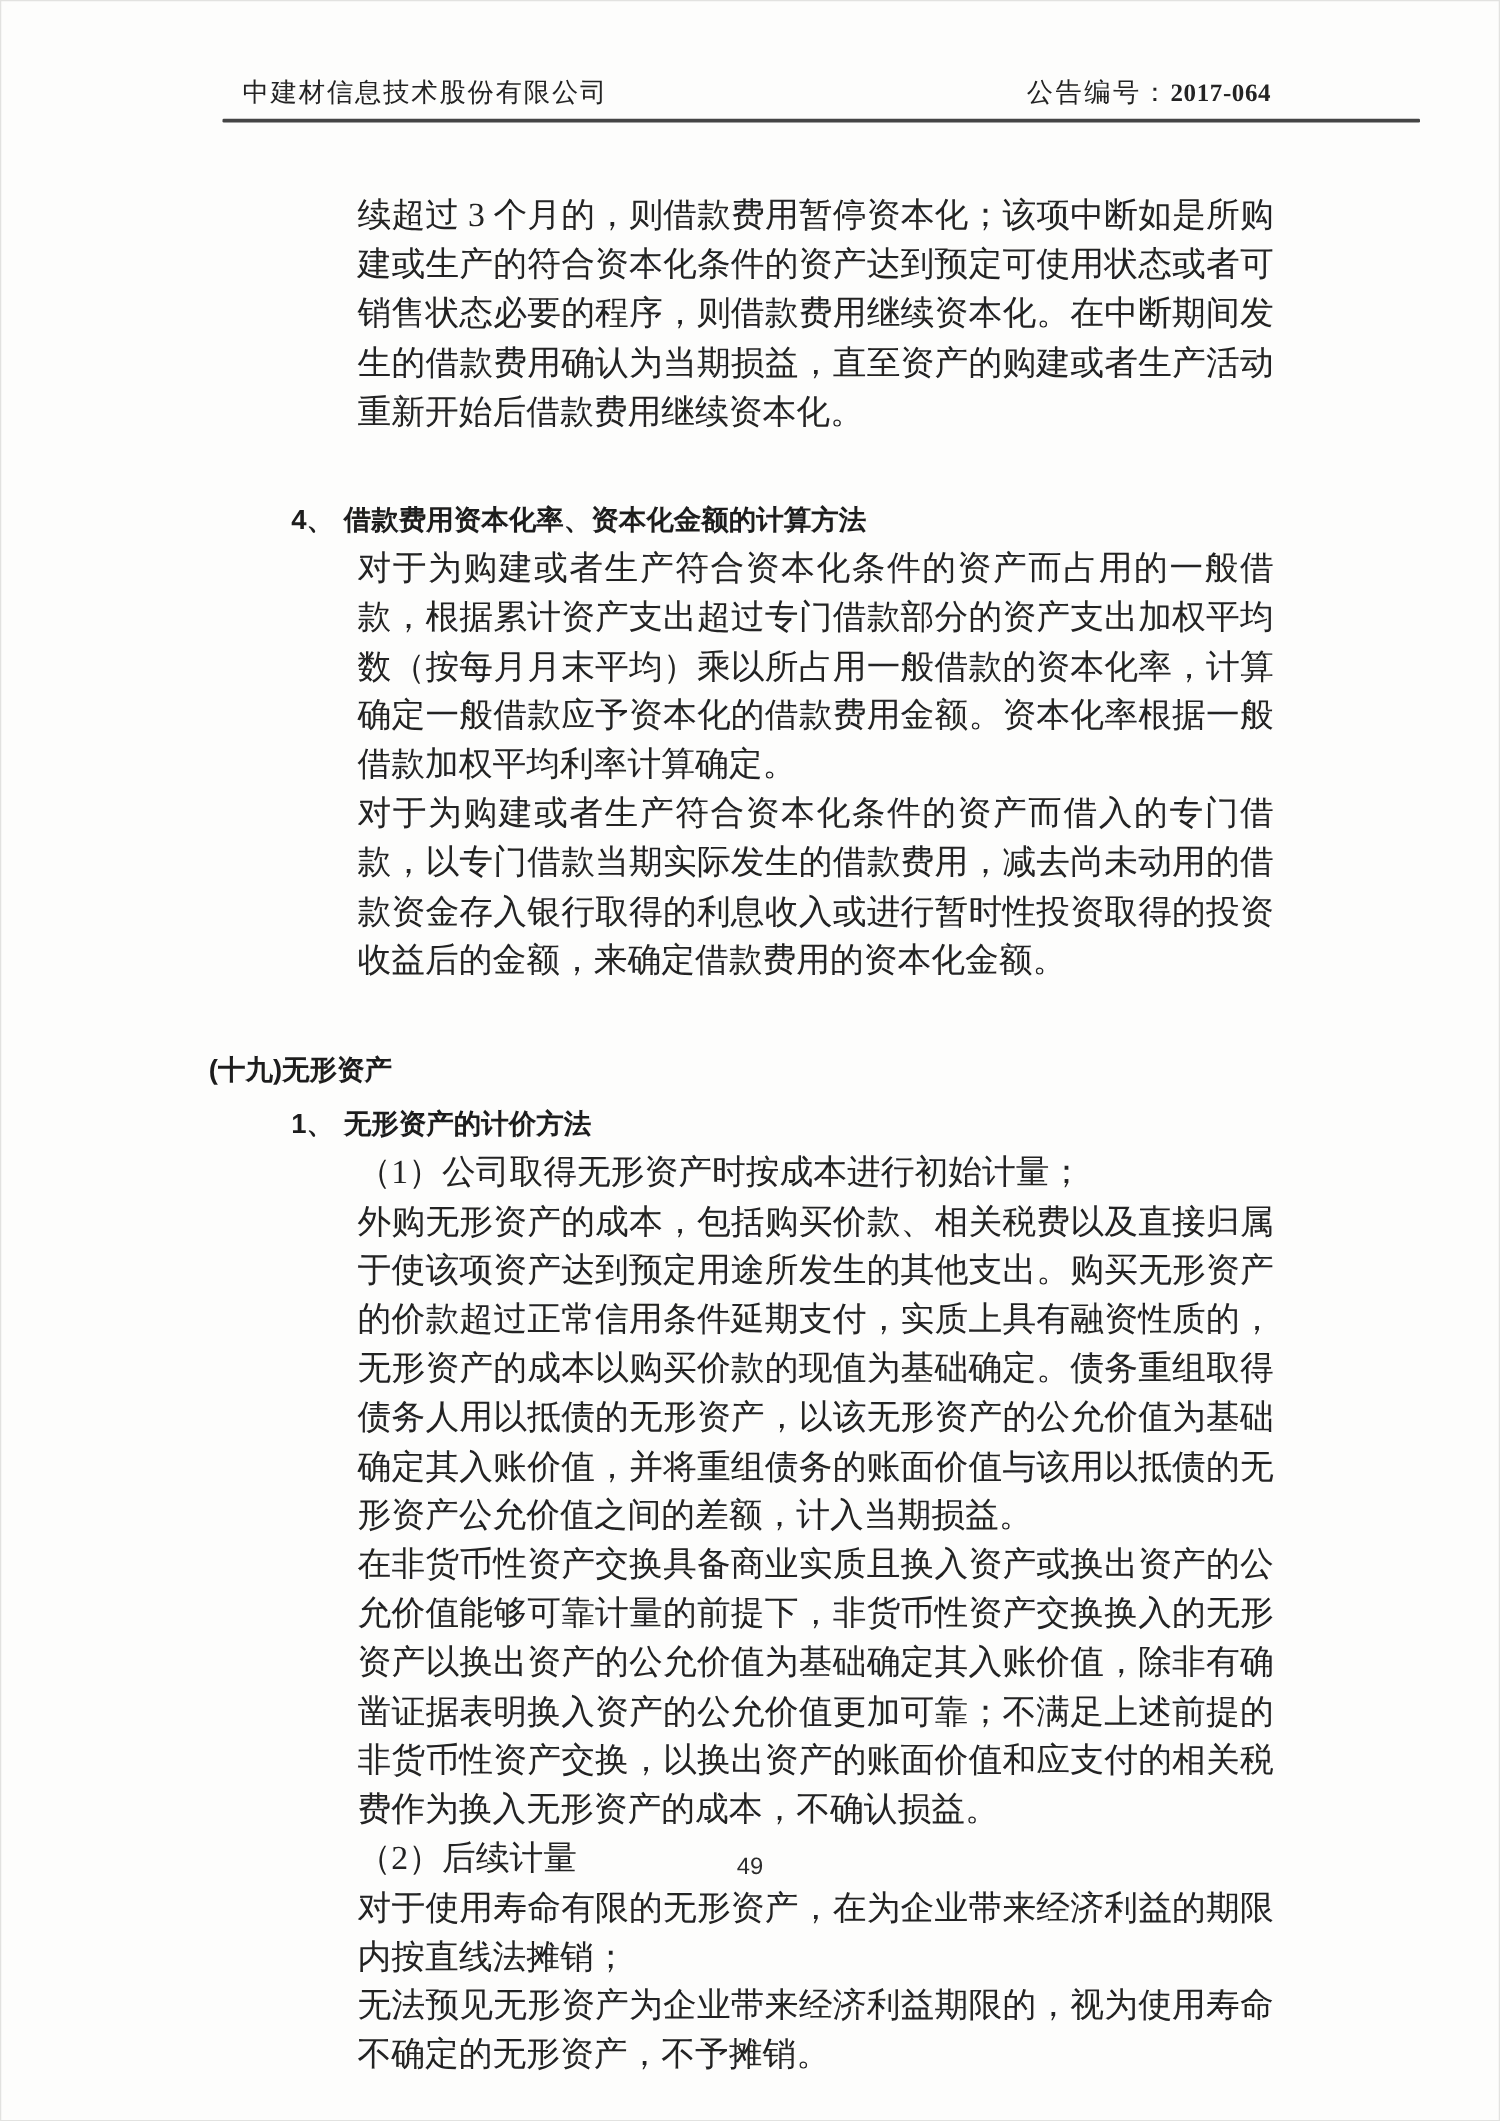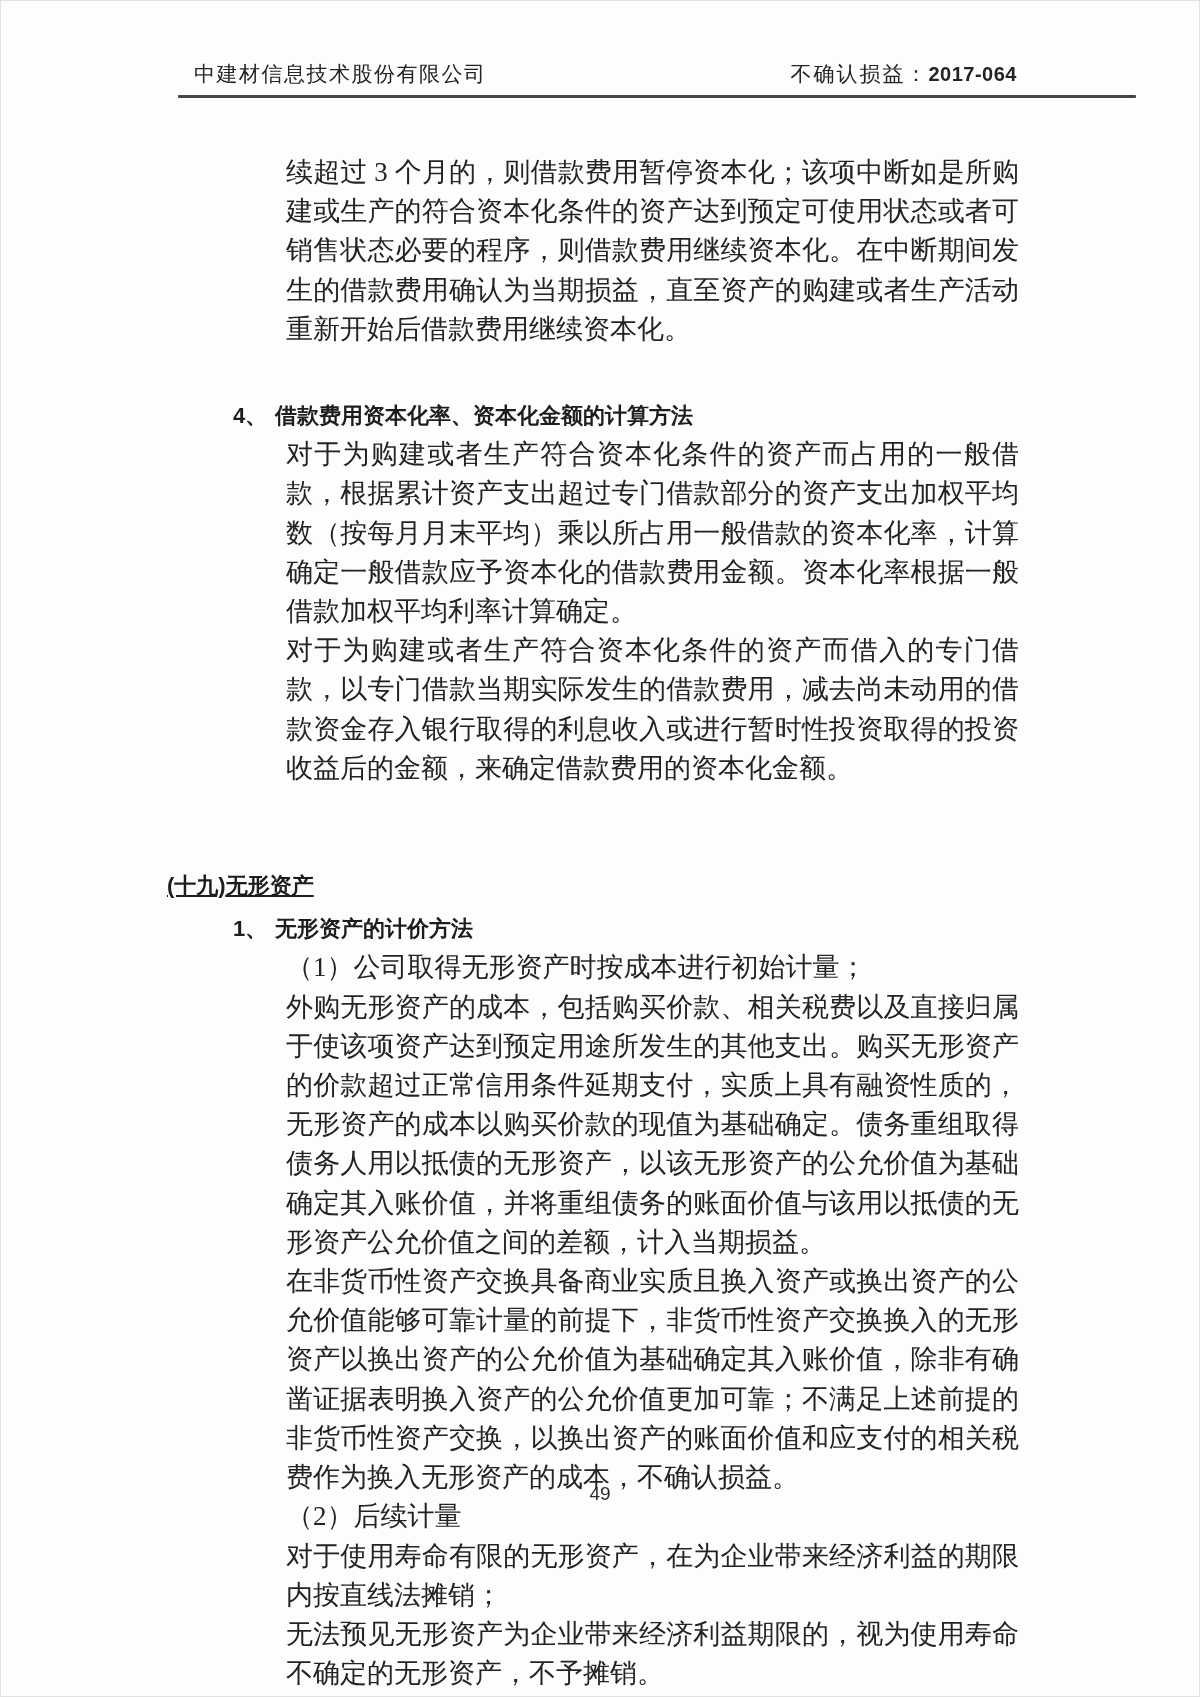--- a/index.html
+++ b/index.html
@@ -17,21 +17,21 @@
   
   .hdr{
     position:absolute;top:60px;left:193px;right:182px;
     display:flex;justify-content:space-between;align-items:baseline;
     font-size:21px;line-height:26px;
   }
   .hdr .company{letter-spacing:1.5px;}
   .hdr .ann{white-space:nowrap;}
   .hdr .ann .lbl{letter-spacing:2px;}
   .hdr .ann .num{
-    font-family:Liberation Sans, sans-serif;
+    font-family:Liberation Serif, serif;
     font-weight:bold;font-size:20px;letter-spacing:.5px;
   }
   .hdr-rule{
     position:absolute;top:94px;left:177px;width:958px;height:3px;
     background:#454545;border-radius:1px;
   }
   
   .content{position:absolute;top:152px;left:0;right:0;}
   .para{
     margin:0 180px 0 285px;
@@ -40,38 +40,38 @@
   }
   .h-row{
     display:flex;
     font-family:"Liberation Sans","DejaVu Sans",sans-serif;
     font-weight:bold;font-size:22px;line-height:39.2px;
     color:#1d1d1d;
   }
   .h-row .h-num{margin-left:232px;min-width:42px;}
   .h-row.lvl19 .h-num{margin-left:166px;min-width:56px;}
   .gap-blank{margin-top:47px;}
-  .gap-19{margin-top:78px;text-decoration:underline;}
+  .gap-19{margin-top:48px;}
   .gap-sub{margin-top:4px;}
   
   .pageno{
     position:absolute;top:1482px;left:0;right:0;
     text-align:center;
     font-family:"Liberation Sans","DejaVu Sans",sans-serif;
     font-size:19px;color:#2c2c2c;
   }
 </style>
 </head>
 <body>
 
 <div class="page">
 
   <div class="hdr">
     <span class="company">中建材信息技术股份有限公司</span>
-    <span class="ann"><span class="lbl">不确认损益：</span><span class="num">2017-064</span></span>
+    <span class="ann"><span class="lbl">公告编号：</span><span class="num">2017-064</span></span>
   </div>
   <div class="hdr-rule"></div>
 
   <div class="content">
 
     <p class="para">续超过 3 个月的，则借款费用暂停资本化；该项中断如是所购建或生产的符合资本化条件的资产达到预定可使用状态或者可销售状态必要的程序，则借款费用继续资本化。在中断期间发生的借款费用确认为当期损益，直至资产的购建或者生产活动重新开始后借款费用继续资本化。</p>
 
     <div class="h-row gap-blank">
       <span class="h-num">4、</span>
       <span class="h-title">借款费用资本化率、资本化金额的计算方法</span>

